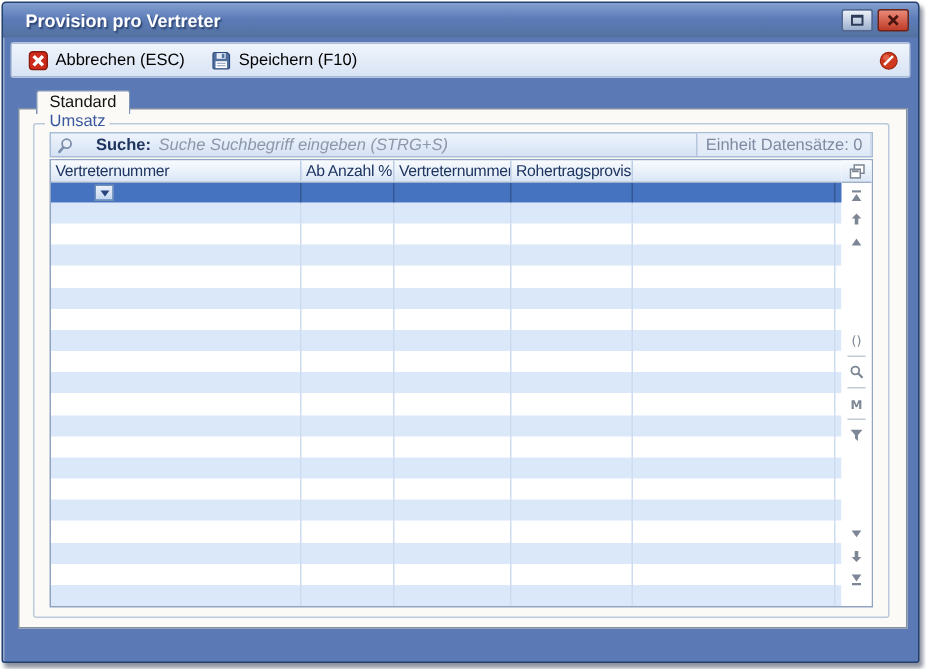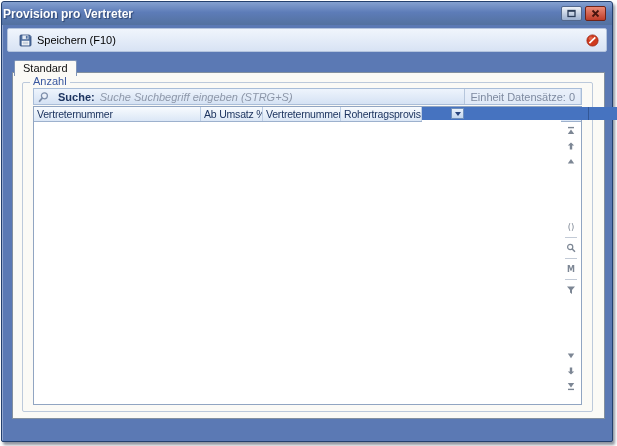--- a/index.html
+++ b/index.html
@@ -3,61 +3,61 @@
 <meta charset="utf-8">
 <style>
   * { margin:0; padding:0; box-sizing:border-box; }
   html,body { width:617px; height:446px; background:#fff; font-family:"Liberation Sans","DejaVu Sans",sans-serif; overflow:hidden; }
 
   .window{ position:absolute; top:1px; left:1px; width:612px; height:441px;
     background:#5b79b4; border:1px solid #24406e; border-radius:3px 3px 2px 2px;
     box-shadow:2px 3px 3px rgba(50,60,80,.55), inset 1px 1px 0 rgba(255,255,255,.35); }
 
   
-  .titlebar{ height:23px; display:flex; align-items:center; padding:0 6px 0 1px;
+  .titlebar{ height:23px; display:flex; align-items:center; padding:0 6px 0 15px;
     background:linear-gradient(#84a0d0 0%, #5d7cb8 45%, #53719f 100%); border-radius:3px 3px 0 0; }
   .title{ color:#fff; font-size:12px; font-weight:bold; text-shadow:1px 1px 1px rgba(20,40,80,.65); }
   .tb-buttons{ margin-left:auto; display:flex; gap:3px; }
   .tb-btn{ width:21px; height:15px; border-radius:2px; display:flex; align-items:center; justify-content:center; cursor:default; }
   .tb-btn.restore{ background:linear-gradient(#eef2f8,#9cb0cf); border:1px solid #53688c; }
   .tb-btn.close{ background:linear-gradient(#ea8a76,#bf3c29); border:1px solid #6e2317; }
 
   
   .toolbar{ margin:3px 5px 0 5px; height:24px; background:linear-gradient(#f0f5fc,#d8e3f4);
     border:1px solid #b4c4de; border-radius:2px; display:flex; align-items:center; padding:0 7px; }
   .tool-btn{ display:flex; align-items:center; gap:5px; font-size:11px; color:#000; padding:2px 4px; border-radius:2px; }
   .tool-btn + .tool-btn{ margin-left:10px;text-align:center; }
   .toolbar-right{ margin-left:auto; display:flex; align-items:center; }
 
   
-  .tabstrip{ height:21px; padding:6px 0 0 12px; position:relative; z-index:2; }
+  .tabstrip{ height:21px; padding:6px 0 0 22px; position:relative; z-index:2; }
   .tab{ display:inline-block; height:16px; padding:1px 8px 0; font-size:11px; color:#111;
     background:#fbfaf6; border:1px solid #7e94b8; border-bottom:none; border-radius:2px 2px 0 0; }
   .panel{ position:relative; margin:-1px 7px 0 10px; height:347px; background:#fbfaf6;
     border:1px solid #83909f; z-index:1; }
 
   .groupbox{ position:absolute; left:9px; right:11px; top:9px; bottom:6px;
     border:1px solid #bcc9db; border-radius:2px; }
   .groupbox-label{ position:absolute; top:-8px; left:7px; padding:0 3px; background:#fbfaf6;
     font-size:11px; color:#3a58a0; }
 
   
   .searchbar{ position:absolute; left:10px; right:10px; top:5px; height:17px;
     background:linear-gradient(#eef4fc,#d5e2f4); border:1px solid #a9bdd8;
     display:flex; align-items:center; padding-left:4px; font-size:11px; }
-  .search-label{ font-weight:bold; color:#1e3560; margin:0 5px 0 8px; }
+  .search-label{ font-weight:bold; color:#1e3560; margin:0 5px 0 14px; }
   .search-placeholder{ font-style:italic; color:#8d97a9; }
   .record-count{ margin-left:auto; height:100%; display:flex; align-items:center; gap:3px;
     padding:0 5px; border-left:1px solid #b6c6dc; border-right:1px solid #cfdcee;
     background:linear-gradient(#eaf0fa,#dfe9f7); color:#7e8aa0; }
 
   
   .gridwrap{ position:absolute; left:10px; right:10px; top:23px; bottom:6px;
     border:1px solid #91a5c2; background:#fff; display:flex; }
-  .grid{ flex:1; min-width:0; display:flex; flex-direction:row; }
+  .grid{ flex:1; min-width:0; display:flex; flex-direction:column; }
   .ghead{ flex:none; height:15px; display:flex; background:linear-gradient(#f8fbfe,#dbe7f6);
     border-bottom:1px solid #9db1cd; }
   .gh-cell{ flex:none; border-right:1px solid #bccee5; font-size:10.5px; line-height:14px;
     color:#1e3560; padding:0 3px; white-space:nowrap; overflow:hidden; letter-spacing:-0.2px; }
   .grow-selected{ flex:none; height:13px; background:#4673c0; display:flex; position:relative; }
   .sel-cell{ flex:none; height:100%; border-right:1px solid rgba(22,44,88,.4); }
   .dropdown-btn{ position:absolute; left:29px; top:1px; width:13px; height:11px;
     background:linear-gradient(#eaf1fa,#c3d6ee); border:1px solid #6f8fbb;
     display:flex; align-items:center; justify-content:center; }
   .dropdown-btn::after{ content:""; border:3px solid transparent; border-top:4px solid #27447c; margin-top:4px; }
@@ -103,20 +103,29 @@
             </svg>
         </span>
       </span>
     </span>
   </div>
 
   <div class="toolbar">
     <span class="tool-btn">
       <span class="icon">
         <svg width="13" height="13" viewBox="0 0 13 13">
+            <rect x="0.5" y="0.5" width="12" height="12" rx="2.5" fill="#cc2a1a" stroke="#8a1a0e"></rect>
+            <path d="M3.4 3.4 L9.6 9.6 M9.6 3.4 L3.4 9.6" stroke="#fff" stroke-width="2.3"></path>
+          </svg>
+      </span>
+      <span>Abbrechen (ESC)</span>
+    </span>
+    <span class="tool-btn">
+      <span class="icon">
+        <svg width="13" height="13" viewBox="0 0 13 13">
             <path d="M1 2 a1 1 0 0 1 1-1 h8.5 L12 2.5 V11 a1 1 0 0 1 -1 1 H2 a1 1 0 0 1 -1-1 Z" fill="#50709f" stroke="#2e4a7c" stroke-width="0.8"></path>
             <rect x="3.4" y="1.4" width="6" height="3.8" fill="#e4ebf5"></rect>
             <rect x="6.9" y="1.9" width="1.7" height="2.8" fill="#50709f"></rect>
             <rect x="2.7" y="6.8" width="7.6" height="4.6" fill="#fff"></rect>
             <path d="M3.6 8.2h5.8 M3.6 9.8h5.8" stroke="#9fb0c8" stroke-width="0.8"></path>
           </svg>
       </span>
       <span>Speichern (F10)</span>
     </span>
     <span class="toolbar-right">
@@ -129,42 +138,42 @@
       </span>
     </span>
   </div>
 
   <div class="tabstrip">
     <span class="tab">Standard</span>
   </div>
 
   <div class="panel">
     <div class="groupbox">
-      <span class="groupbox-label">Anzahl</span>
+      <span class="groupbox-label">Umsatz</span>
 
       <div class="searchbar">
         <span class="icon">
           <svg width="12" height="12" viewBox="0 0 12 12">
               <circle cx="6.4" cy="4.8" r="3" fill="#e9eff9" stroke="#7d8eaa" stroke-width="1.2"></circle>
               <path d="M4.2 7.2 L1.6 10.2" stroke="#7d8eaa" stroke-width="1.8" stroke-linecap="round"></path>
             </svg>
         </span>
         <span class="search-label">Suche:</span>
         <span class="search-placeholder">Suche Suchbegriff eingeben (STRG+S)</span>
         <span class="record-count">
           <span>Einheit Datensätze:</span>
           <span>0</span>
         </span>
       </div>
 
       <div class="gridwrap">
         <div class="grid">
           <div class="ghead">
               <div class="gh-cell" style="width: 167px;">Vertreternummer</div>
-              <div class="gh-cell" style="width: 62px;">Ab Umsatz %</div>
+              <div class="gh-cell" style="width: 62px;">Ab Anzahl %</div>
               <div class="gh-cell" style="width: 78px;">Vertreternummer</div>
               <div class="gh-cell" style="width: 81px;">Rohertragsprovision</div>
             </div>
           <div class="grow-selected">
               <div class="sel-cell" style="width: 167px;"></div>
               <div class="sel-cell" style="width: 62px;"></div>
               <div class="sel-cell" style="width: 78px;"></div>
               <div class="sel-cell" style="width: 81px;"></div>
               <div class="sel-cell" style="width: 135px;"></div>
               <div class="dropdown-btn"></div>

